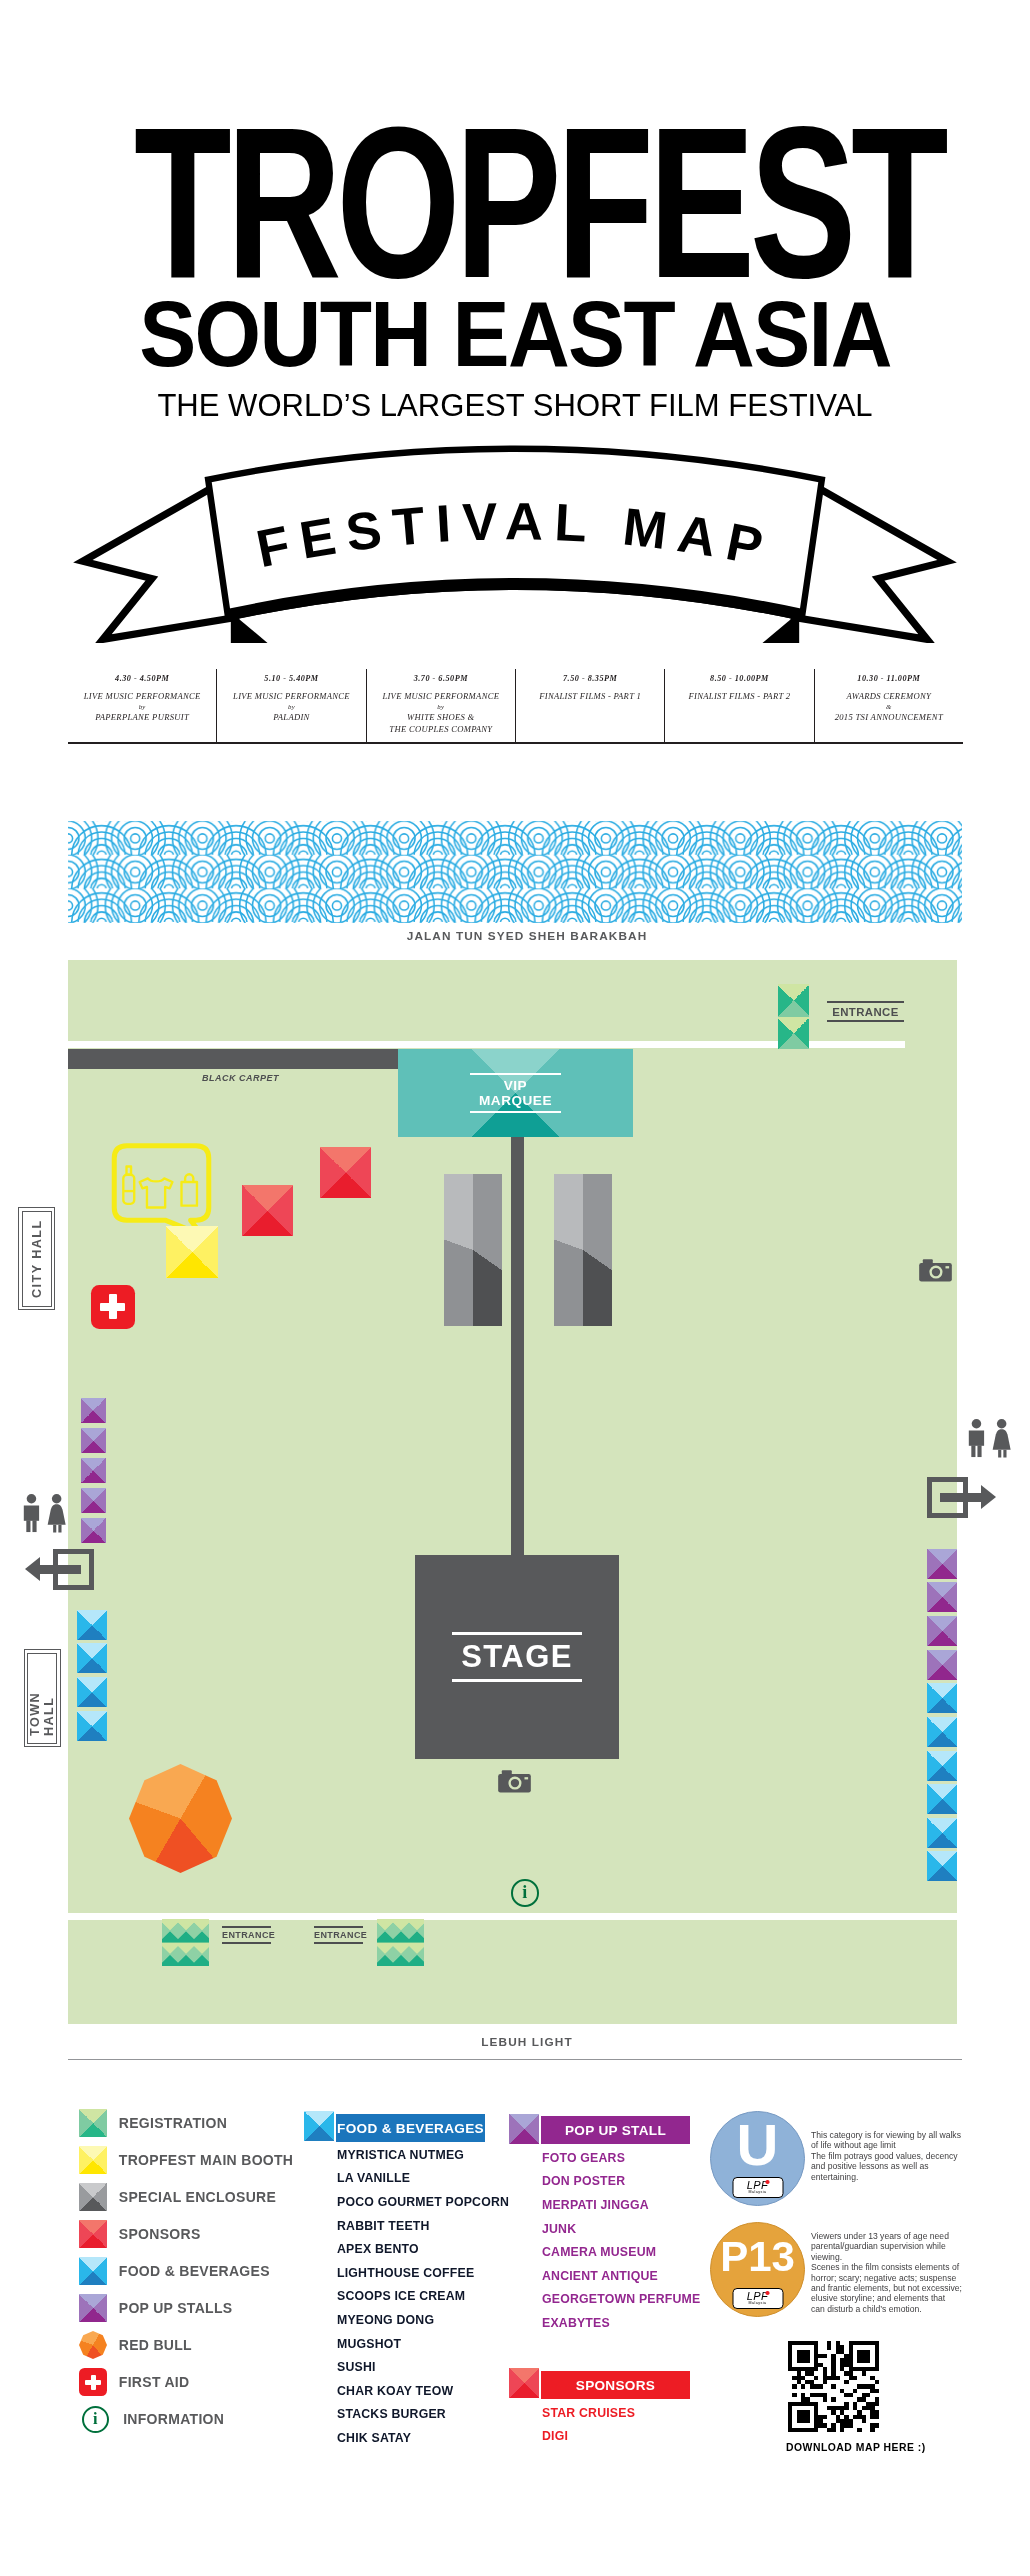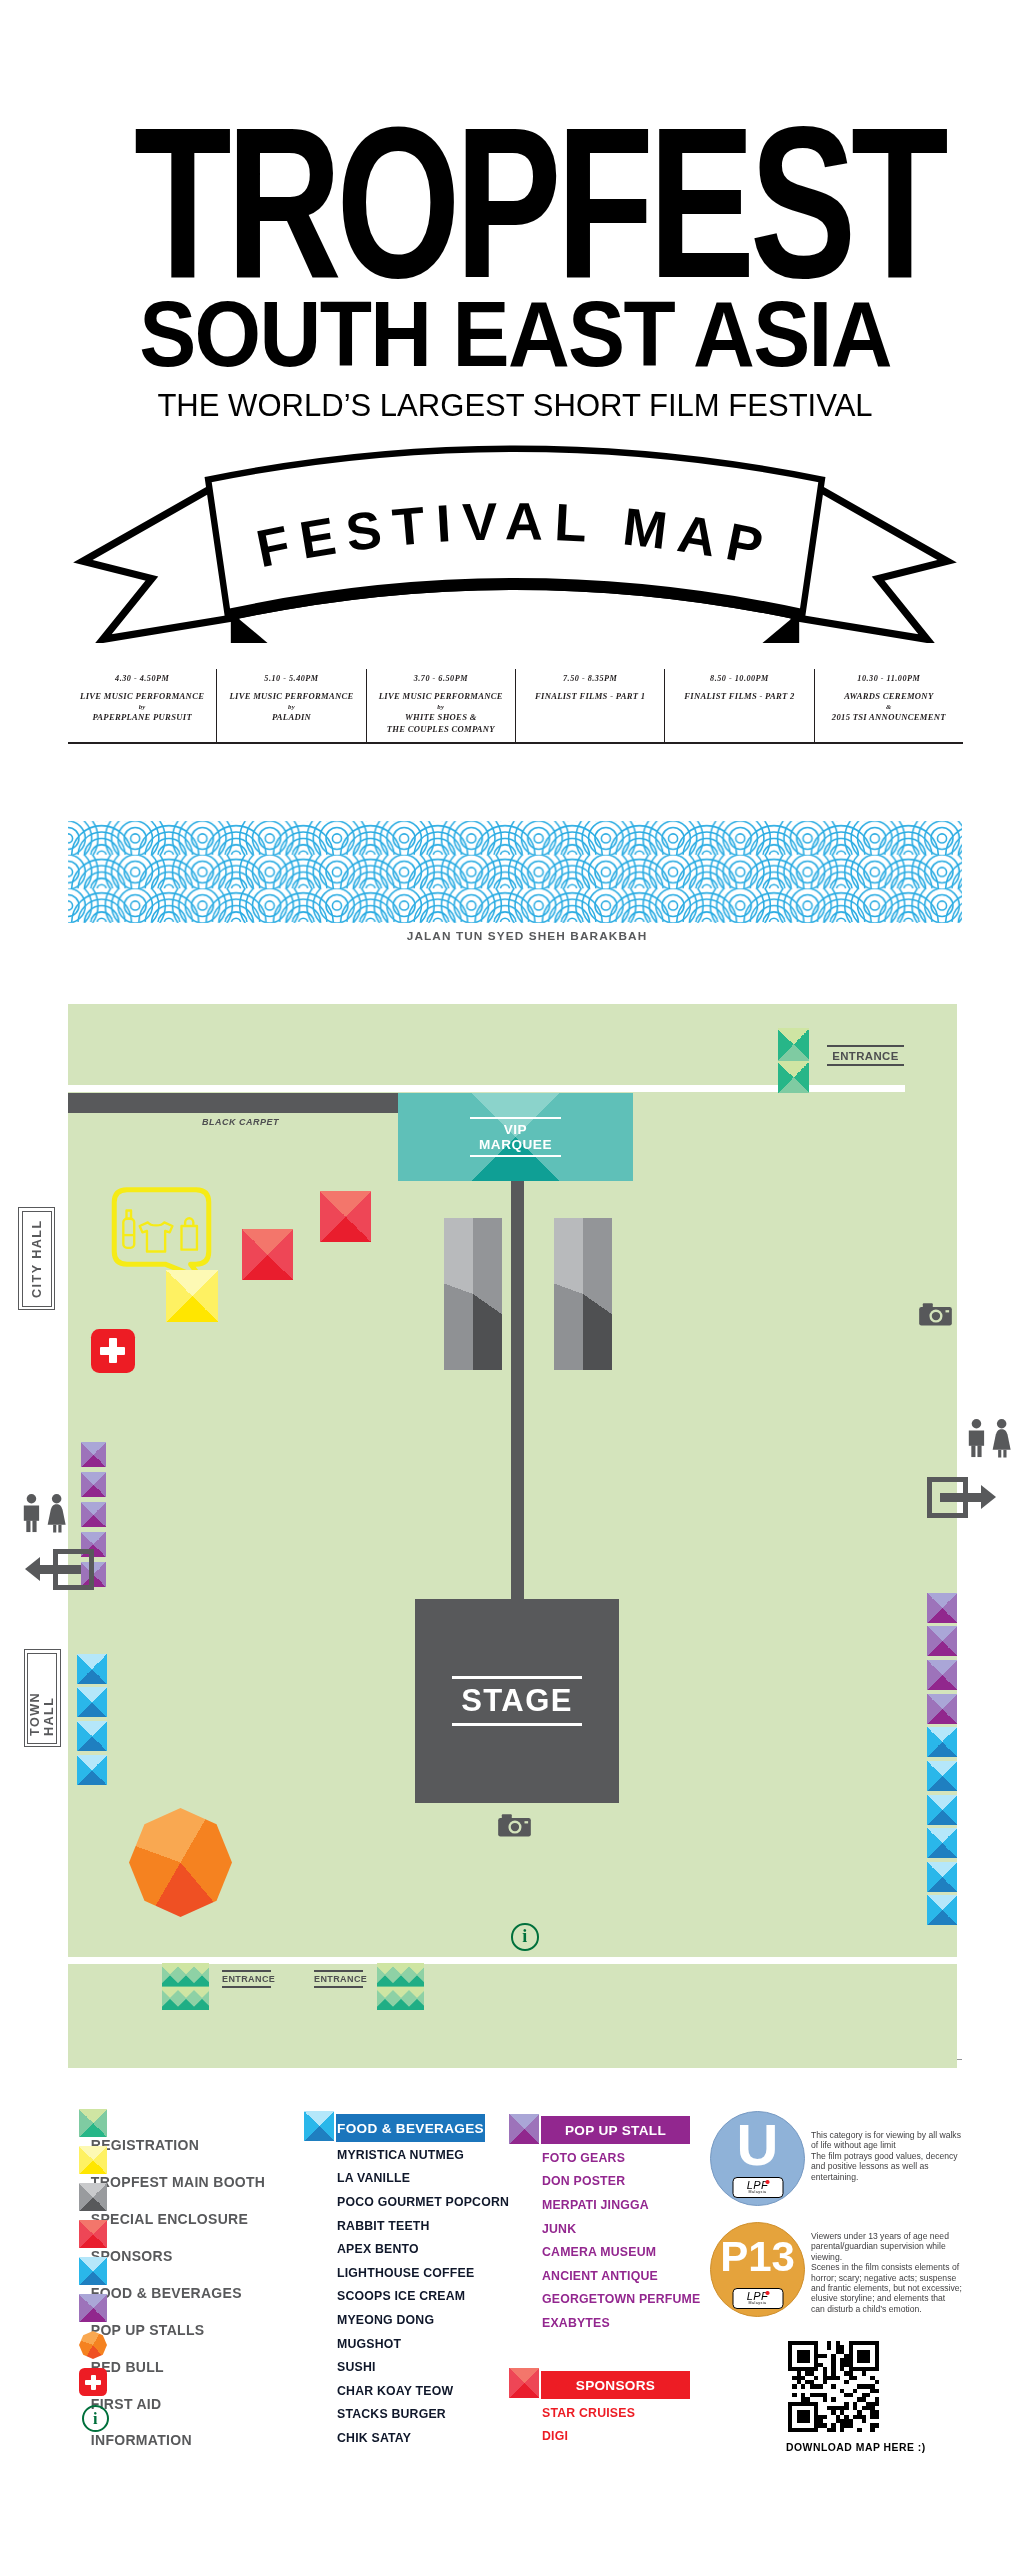--- a/index.html
+++ b/index.html
@@ -19,32 +19,32 @@
   
   #ribbon{left:70px;top:436px;}
   #ribbon text{font-family:"Liberation Sans",sans-serif;font-weight:bold;font-size:58px;letter-spacing:12px;}
 
   
   #schedule{left:68px;top:669px;width:895px;height:73px;display:flex;
     border-bottom:2.7px solid #231f20;font-family:"Liberation Serif",serif;}
   .sched-col{flex:1;text-align:center;padding-top:4.5px;}
   .sched-col + .sched-col{border-left:0.9px solid #231f20;}
   .sched-time{font-size:8.2px;font-weight:bold;font-style:italic;letter-spacing:0.5px;color:#231f20;margin-bottom:8.2px;}
-  .sched-line{font-size:8.6px;font-weight:bold;font-style:italic;color:#231f20;line-height:11.8px;letter-spacing:0.3px;}
+  .sched-line{font-size:8.6px;font-weight:normal;font-style:italic;color:#231f20;line-height:11.8px;letter-spacing:0.3px;}
   .sched-by{font-size:6.8px;line-height:10px;}
 
   
   #waves{left:68px;top:821px;}
   .street{font-size:11.8px;font-weight:bold;letter-spacing:1.1px;color:#58595b;padding-left:12px;}
   #street-top{top:929px;}
   #street-bottom{top:2035px;}
   #divider{left:68px;top:2059px;width:894px;height:0.9px;background:#939598;}
 
   
-  #map{left:68px;top:960px;width:889px;height:1064px;margin-top:44px;}
+  #map{left:68px;top:960px;width:889px;height:1064px;}
   .map-green{position:absolute;background:var(--c-map_green,#d4e4bc);}
   .road{position:absolute;background:#fff;z-index:2;}
   .mi{position:absolute;z-index:3;}
 
   .dia{display:inline-block;background:conic-gradient(from 45deg,var(--s) 0 90deg,var(--b) 0 180deg,var(--s) 0 270deg,var(--t) 0 360deg);}
   .dia-green {--t:#cfe5a3;--s:#7fcba2;--b:#27b688;}
   .dia-yellow{--t:#fdf9b4;--s:#fef162;--b:#ffe600;}
   .dia-gray  {--t:#c9cacc;--s:#999b9e;--b:#58595b;}
   .dia-red   {--t:#f3766b;--s:#ee4656;--b:#e91d2d;}
   .dia-blue  {--t:#b5e7fa;--s:#2ab7ea;--b:#1f7fc0;}
@@ -106,21 +106,21 @@
   .exit .head{position:absolute;top:11.8px;width:0;height:0;border-top:12.7px solid transparent;border-bottom:12.7px solid transparent;}
   #exit-left .box{right:0;}
   #exit-left .bar{left:13.6px;}
   #exit-left .head{left:0;border-right:15.4px solid #58595b;}
   #exit-right .box{left:0;}
   #exit-right .bar{right:13.6px;}
   #exit-right .head{right:0;border-left:15.4px solid #58595b;}
 
   
   #legend{left:79px;top:2109px;width:254px;}
-  .legend-row{display:flex;align-items:flex-start;height:28px;margin-bottom:9px;flex-direction:column;}
+  .legend-row{display:flex;align-items:center;height:28px;margin-bottom:9px;}
   .legend-icon{width:28px;height:28px;flex:0 0 28px;}
   .legend-oct{clip-path:polygon(50% 0,85% 15%,100% 50%,85% 85%,50% 100%,15% 85%,0 50%,15% 15%);
     background:conic-gradient(from 30deg,#f58220 0 110deg,#ef5023 0 180deg,#f58220 0 260deg,#f9a851 0 360deg);}
   .legend-label{margin-left:11.8px;font-size:14px;font-weight:bold;color:#58595b;letter-spacing:0.3px;}
 
   
   .list-header{position:absolute;width:149px;height:28px;display:flex;align-items:center;justify-content:center;
     color:#fff;font-weight:bold;font-size:13.6px;letter-spacing:0.3px;}
   #fnb-bar{left:336px;top:2114px;background:var(--c-blue,#1b75bc);}
   #pop-bar{left:541px;top:2116px;background:var(--c-purple,#92278f);}

